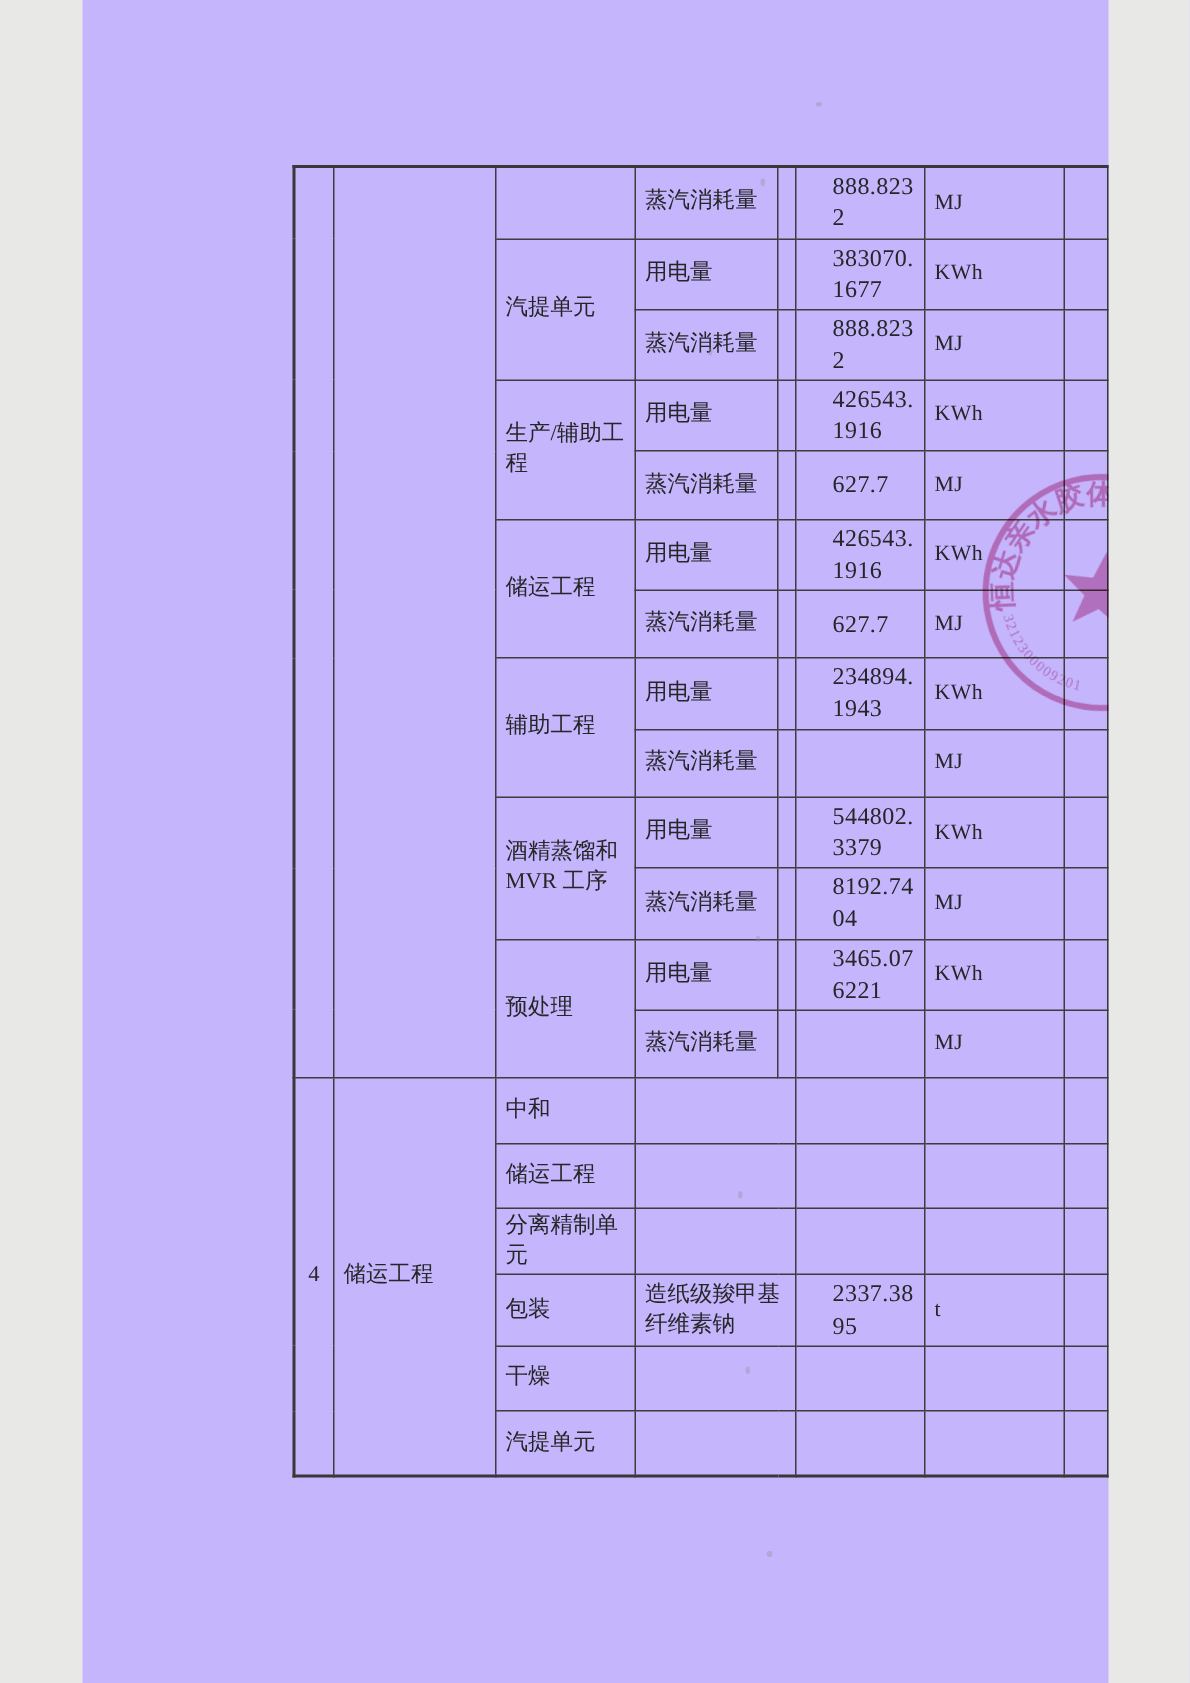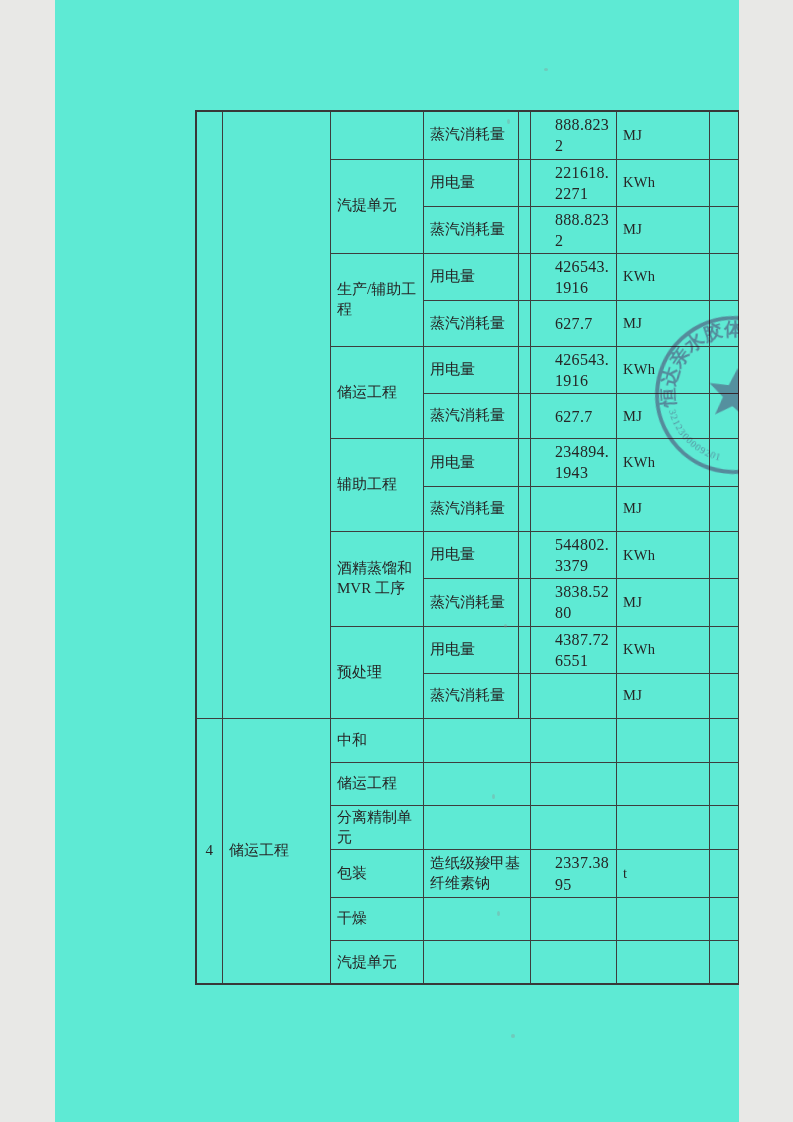--- a/index.html
+++ b/index.html
@@ -1,18 +1,18 @@
 <!DOCTYPE html>
 <html><head>
 <meta charset="utf-8">
 <style>
   html,body{margin:0;padding:0;}
   body{background:#e8e8e6;font-family:"Liberation Serif","DejaVu Serif",serif;}
   .page{
-    position:relative;width:684px;height:1122px;background:#5eead4;
+    position:relative;width:684px;height:1122px;background:#c4b5fd;
     margin:0 auto;overflow:hidden;
   }
   table.doc{
     position:absolute;left:140px;top:110px;
     border-collapse:collapse;table-layout:fixed;width:543px;
     border:2px solid #383838;
   }
   td{
     border:1.5px solid #3d3d3d;
     padding:2px 6px;
@@ -70,21 +70,21 @@
         <td class="cnarrow"></td>
         <td class="cval">888.8232</td>
         <td class="cunit">MJ</td>
         <td class="cg"></td>
       </tr>
 
       <tr class="rt">
         <td class="cname" rowspan="2">汽提单元</td>
         <td class="cparam">用电量</td>
         <td class="cnarrow"></td>
-        <td class="cval">221618.2271</td>
+        <td class="cval">383070.1677</td>
         <td class="cunit">KWh</td>
         <td class="cg"></td>
       </tr>
       <tr class="rt">
         <td class="cparam">蒸汽消耗量</td>
         <td class="cnarrow"></td>
         <td class="cval">888.8232</td>
         <td class="cunit">MJ</td>
         <td class="cg"></td>
       </tr>
@@ -141,30 +141,30 @@
         <td class="cname" rowspan="2">酒精蒸馏和MVR 工序</td>
         <td class="cparam">用电量</td>
         <td class="cnarrow"></td>
         <td class="cval">544802.3379</td>
         <td class="cunit">KWh</td>
         <td class="cg"></td>
       </tr>
       <tr class="rt">
         <td class="cparam">蒸汽消耗量</td>
         <td class="cnarrow"></td>
-        <td class="cval">3838.5280</td>
+        <td class="cval">8192.7404</td>
         <td class="cunit">MJ</td>
         <td class="cg"></td>
       </tr>
 
       <tr class="rt">
         <td class="cname" rowspan="2">预处理</td>
         <td class="cparam">用电量</td>
         <td class="cnarrow"></td>
-        <td class="cval">4387.726551</td>
+        <td class="cval">3465.076221</td>
         <td class="cunit">KWh</td>
         <td class="cg"></td>
       </tr>
       <tr class="rt">
         <td class="cparam">蒸汽消耗量</td>
         <td class="cnarrow"></td>
         <td class="cval"></td>
         <td class="cunit">MJ</td>
         <td class="cg"></td>
       </tr>

